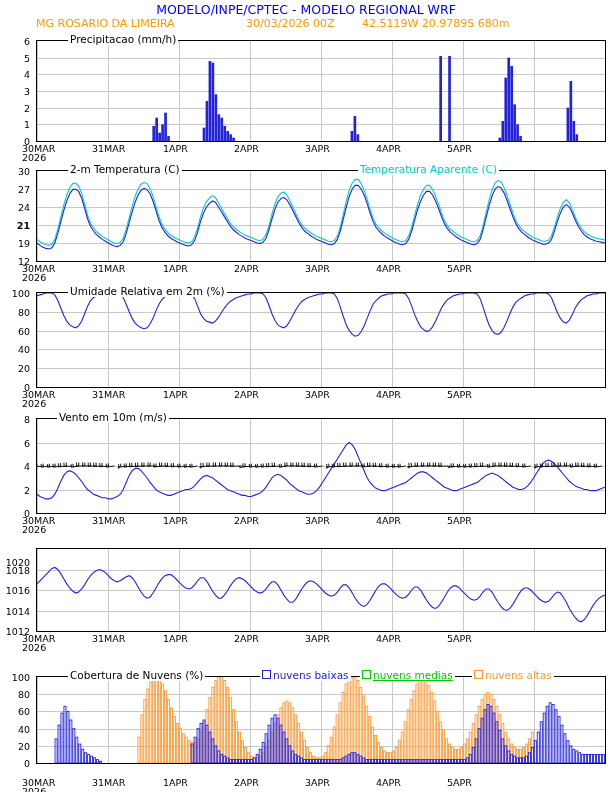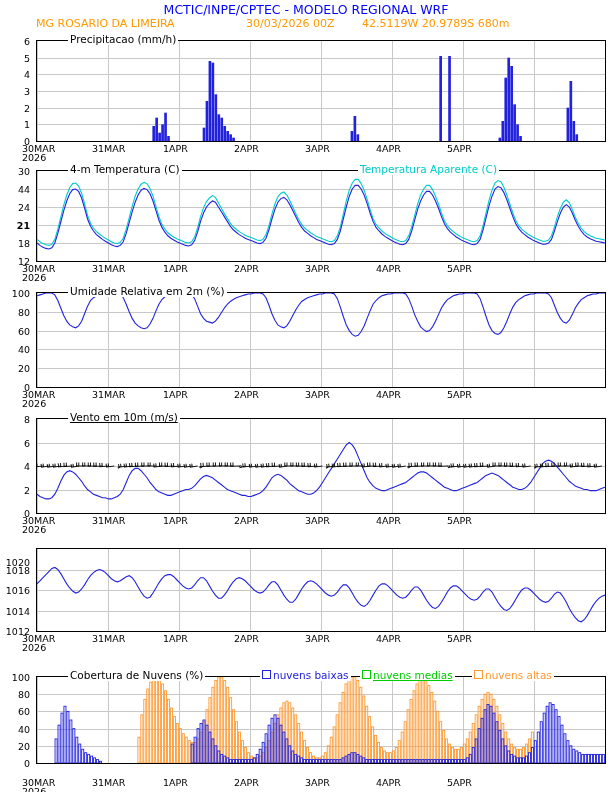--- a/index.html
+++ b/index.html
@@ -17,21 +17,21 @@
   .yaxis{position:absolute;width:34px;}
   .xlab{position:absolute;font-size:9.5px;color:#000;white-space:nowrap;}
   .xyear{position:absolute;font-size:9.5px;color:#000;white-space:nowrap;}
   svg{display:block;}
 </style>
 </head>
 <body>
 
 <div class="page">
 
-  <div class="hdr">MCTIC/INPE/CPTEC - MODELO REGIONAL WRF</div>
+  <div class="hdr">MODELO/INPE/CPTEC - MODELO REGIONAL WRF</div>
   <div class="sub left">MG ROSARIO DA LIMEIRA</div>
   <div class="sub mid">30/03/2026 00Z</div>
   <div class="sub right">42.5119W 20.9789S 680m</div>
 
   <div class="plotbox" style="left:36px;top:40px;width:570px;height:102px;">
     <svg id="p0" width="568" height="100" viewBox="0 0 568 100">
         <line x1="0.5" y1="0" x2="0.5" y2="100" stroke="#c8c8c8" stroke-width="1"></line>
         <line x1="71.5" y1="0" x2="71.5" y2="100" stroke="#c8c8c8" stroke-width="1"></line>
         <line x1="142.5" y1="0" x2="142.5" y2="100" stroke="#c8c8c8" stroke-width="1"></line>
         <line x1="213.5" y1="0" x2="213.5" y2="100" stroke="#c8c8c8" stroke-width="1"></line>
@@ -112,28 +112,28 @@
         <line x1="426.5" y1="0" x2="426.5" y2="90" stroke="#c8c8c8" stroke-width="1"></line>
         <line x1="497.5" y1="0" x2="497.5" y2="90" stroke="#c8c8c8" stroke-width="1"></line>
         <line x1="0" y1="72.5" x2="568" y2="72.5" stroke="#c8c8c8" stroke-width="1"></line>
         <line x1="0" y1="54.5" x2="568" y2="54.5" stroke="#c8c8c8" stroke-width="1"></line>
         <line x1="0" y1="36.5" x2="568" y2="36.5" stroke="#c8c8c8" stroke-width="1"></line>
         <line x1="0" y1="18.5" x2="568" y2="18.5" stroke="#c8c8c8" stroke-width="1"></line>
         <path d="M0.00,68.40 L2.97,70.80 L5.95,72.60 L8.92,73.80 L11.90,74.40 L14.87,73.20 L17.84,68.40 L20.82,58.20 L23.79,46.20 L26.76,34.20 L29.74,24.00 L32.71,16.80 L35.69,12.60 L38.66,12.00 L41.63,15.00 L44.61,22.20 L47.58,33.00 L50.55,44.40 L53.53,52.20 L56.50,57.00 L59.48,60.60 L62.45,63.00 L65.42,65.40 L68.40,67.20 L71.37,69.00 L74.35,70.80 L77.32,72.00 L80.29,72.60 L83.27,71.40 L86.24,67.20 L89.21,58.20 L92.19,46.80 L95.16,35.40 L98.14,25.20 L101.11,18.00 L104.08,13.20 L107.06,11.40 L110.03,12.60 L113.01,17.40 L115.98,25.20 L118.95,35.40 L121.93,45.60 L124.90,53.40 L127.87,58.20 L130.85,61.80 L133.82,64.20 L136.80,66.00 L139.77,67.80 L142.74,69.00 L145.72,70.20 L148.69,71.40 L151.66,72.00 L154.64,70.80 L157.61,66.00 L160.59,57.00 L163.56,45.60 L166.53,36.60 L169.51,30.60 L172.48,27.00 L175.46,24.60 L178.43,26.40 L181.40,31.80 L184.38,37.20 L187.35,42.60 L190.32,47.40 L193.30,52.20 L196.27,55.80 L199.25,58.20 L202.22,60.60 L205.19,62.40 L208.17,64.20 L211.14,65.40 L214.12,66.60 L217.09,67.80 L220.06,69.00 L223.04,69.60 L226.01,68.40 L228.98,63.60 L231.96,54.60 L234.93,43.20 L237.91,33.00 L240.88,25.80 L243.85,22.20 L246.83,21.00 L249.80,24.00 L252.77,29.40 L255.75,36.00 L258.72,42.60 L261.70,48.60 L264.67,53.40 L267.64,57.00 L270.62,59.40 L273.59,61.80 L276.57,63.60 L279.54,65.40 L282.51,66.60 L285.49,67.80 L288.46,69.00 L291.43,70.20 L294.41,70.80 L297.38,69.60 L300.36,64.80 L303.33,55.80 L306.30,43.20 L309.28,30.00 L312.25,19.20 L315.23,12.00 L318.20,8.40 L321.17,8.40 L324.15,12.60 L327.12,19.20 L330.09,28.20 L333.07,38.40 L336.04,47.40 L339.02,53.40 L341.99,57.00 L344.96,60.00 L347.94,62.40 L350.91,64.20 L353.88,66.00 L356.86,67.80 L359.83,69.00 L362.81,70.20 L365.78,70.80 L368.75,69.60 L371.73,64.80 L374.70,55.80 L377.68,44.40 L380.65,33.00 L383.62,24.00 L386.60,18.00 L389.57,14.40 L392.54,14.40 L395.52,18.60 L398.49,25.20 L401.47,33.00 L404.44,42.00 L407.41,49.80 L410.39,54.60 L413.36,58.20 L416.34,60.60 L419.31,63.00 L422.28,64.80 L425.26,66.60 L428.23,67.80 L431.20,69.00 L434.18,70.20 L437.15,70.80 L440.13,69.60 L443.10,64.80 L446.07,54.60 L449.05,42.00 L452.02,29.40 L454.99,19.20 L457.97,12.00 L460.94,9.60 L463.92,10.80 L466.89,16.20 L469.86,24.00 L472.84,33.00 L475.81,42.00 L478.79,49.80 L481.76,54.60 L484.73,58.20 L487.71,60.60 L490.68,63.00 L493.65,64.80 L496.63,66.60 L499.60,67.80 L502.58,69.00 L505.55,70.20 L508.52,70.20 L511.50,69.00 L514.47,64.80 L517.45,55.80 L520.42,45.60 L523.39,37.20 L526.37,31.20 L529.34,28.80 L532.31,31.80 L535.29,38.40 L538.26,46.20 L541.24,52.20 L544.21,57.00 L547.18,60.60 L550.16,63.00 L553.13,64.80 L556.10,66.00 L559.08,67.20 L562.05,67.80 L565.03,68.40 L568.00,69.00 " fill="none" stroke="#00cccc" stroke-width="1.1"></path>
         <path d="M0.00,72.00 L2.97,74.40 L5.95,76.20 L8.92,77.40 L11.90,78.00 L14.87,76.80 L17.84,72.00 L20.82,62.40 L23.79,51.00 L26.76,39.60 L29.74,30.00 L32.71,22.80 L35.69,18.60 L38.66,18.00 L41.63,20.40 L44.61,27.00 L47.58,37.20 L50.55,48.00 L53.53,55.20 L56.50,60.00 L59.48,63.60 L62.45,66.00 L65.42,68.40 L68.40,70.20 L71.37,72.00 L74.35,73.80 L77.32,75.00 L80.29,75.60 L83.27,74.40 L86.24,70.80 L89.21,62.40 L92.19,51.60 L95.16,40.80 L98.14,31.20 L101.11,24.00 L104.08,19.20 L107.06,17.40 L110.03,18.60 L113.01,22.80 L115.98,30.00 L118.95,39.60 L121.93,49.20 L124.90,56.40 L127.87,61.20 L130.85,64.80 L133.82,67.20 L136.80,69.00 L139.77,70.80 L142.74,72.00 L145.72,73.20 L148.69,74.40 L151.66,75.00 L154.64,73.80 L157.61,69.60 L160.59,61.20 L163.56,50.40 L166.53,42.00 L169.51,36.00 L172.48,32.40 L175.46,30.00 L178.43,31.20 L181.40,36.00 L184.38,40.80 L187.35,45.60 L190.32,50.40 L193.30,55.20 L196.27,58.80 L199.25,61.20 L202.22,63.60 L205.19,65.40 L208.17,67.20 L211.14,68.40 L214.12,69.60 L217.09,70.80 L220.06,72.00 L223.04,72.60 L226.01,71.40 L228.98,67.20 L231.96,58.80 L234.93,48.00 L237.91,38.40 L240.88,31.20 L243.85,27.60 L246.83,26.40 L249.80,28.80 L252.77,33.60 L255.75,39.60 L258.72,45.60 L261.70,51.60 L264.67,56.40 L267.64,60.00 L270.62,62.40 L273.59,64.80 L276.57,66.60 L279.54,68.40 L282.51,69.60 L285.49,70.80 L288.46,72.00 L291.43,73.20 L294.41,73.80 L297.38,72.60 L300.36,68.40 L303.33,60.00 L306.30,48.00 L309.28,36.00 L312.25,25.20 L315.23,18.00 L318.20,14.40 L321.17,14.40 L324.15,18.00 L327.12,24.00 L330.09,32.40 L333.07,42.00 L336.04,50.40 L339.02,56.40 L341.99,60.00 L344.96,63.00 L347.94,65.40 L350.91,67.20 L353.88,69.00 L356.86,70.80 L359.83,72.00 L362.81,73.20 L365.78,73.80 L368.75,72.60 L371.73,68.40 L374.70,60.00 L377.68,49.20 L380.65,38.40 L383.62,30.00 L386.60,24.00 L389.57,20.40 L392.54,20.40 L395.52,24.00 L398.49,30.00 L401.47,37.20 L404.44,45.60 L407.41,52.80 L410.39,57.60 L413.36,61.20 L416.34,63.60 L419.31,66.00 L422.28,67.80 L425.26,69.60 L428.23,70.80 L431.20,72.00 L434.18,73.20 L437.15,73.80 L440.13,72.60 L443.10,68.40 L446.07,58.80 L449.05,46.80 L452.02,34.80 L454.99,25.20 L457.97,18.00 L460.94,15.60 L463.92,16.80 L466.89,21.60 L469.86,28.80 L472.84,37.20 L475.81,45.60 L478.79,52.80 L481.76,57.60 L484.73,61.20 L487.71,63.60 L490.68,66.00 L493.65,67.80 L496.63,69.60 L499.60,70.80 L502.58,72.00 L505.55,73.20 L508.52,73.20 L511.50,72.00 L514.47,68.40 L517.45,60.00 L520.42,50.40 L523.39,42.00 L526.37,36.00 L529.34,33.60 L532.31,36.00 L535.29,42.00 L538.26,49.20 L541.24,55.20 L544.21,60.00 L547.18,63.60 L550.16,66.00 L553.13,67.80 L556.10,69.00 L559.08,70.20 L562.05,70.80 L565.03,71.40 L568.00,72.00 " fill="none" stroke="#2222dd" stroke-width="1.1"></path>
       </svg>
   </div>
-  <div class="ptitle" style="left:68px;top:163px;">4-m Temperatura (C)</div>
+  <div class="ptitle" style="left:68px;top:163px;">2-m Temperatura (C)</div>
   <div class="plegend" style="left:358px;top:163px;color:#00cccc;">Temperatura Aparente (C)</div>
   <div class="yaxis" style="left:0px;top:170px;height:92px;" id="y1">
       <div class="ylab" style="top: 91px; right: 4px;">12</div>
-      <div class="ylab" style="top: 73px; right: 4px;">18</div>
+      <div class="ylab" style="top: 73px; right: 4px;">19</div>
       <div class="ylab" style="top: 55px; right: 4px; font-weight: bold;">21</div>
       <div class="ylab" style="top: 37px; right: 4px;">24</div>
-      <div class="ylab" style="top: 19px; right: 4px;">44</div>
+      <div class="ylab" style="top: 19px; right: 4px;">27</div>
       <div class="ylab" style="top: 1px; right: 4px;">30</div>
     </div>
   <div class="xyear" style="left:22px;top:272px;">2026</div>
   <div id="x1">
       <div class="xlab" style="left: 22px; top: 263px;">30MAR</div>
       <div class="xlab" style="left: 92px; top: 263px;">31MAR</div>
       <div class="xlab" style="left: 163px; top: 263px;">1APR</div>
       <div class="xlab" style="left: 234px; top: 263px;">2APR</div>
       <div class="xlab" style="left: 305px; top: 263px;">3APR</div>
       <div class="xlab" style="left: 376px; top: 263px;">4APR</div>
@@ -661,21 +661,21 @@
           <line x1="551.01" y1="47.93" x2="550.60" y2="44.36" stroke="#000" stroke-width="0.9"></line>
           <line x1="553.22" y1="47.67" x2="552.81" y2="44.11" stroke="#000" stroke-width="0.9"></line>
         </g>
         <g>
           <line x1="565.03" y1="47.00" x2="557.26" y2="48.24" stroke="#000" stroke-width="0.9"></line>
           <line x1="557.65" y1="48.18" x2="557.13" y2="44.92" stroke="#000" stroke-width="0.9"></line>
           <line x1="559.67" y1="47.86" x2="559.15" y2="44.59" stroke="#000" stroke-width="0.9"></line>
         </g>
       </svg>
   </div>
-  <div class="ptitle" style="left:68px;top:411px;text-decoration:underline;">Vento em 10m (m/s)</div>
+  <div class="ptitle" style="left:57px;top:411px;">Vento em 10m (m/s)</div>
   <div class="yaxis" style="left:0px;top:418px;height:96px;" id="y3">
       <div class="ylab" style="top: 95px; right: 4px;">0</div>
       <div class="ylab" style="top: 71.5px; right: 4px;">2</div>
       <div class="ylab" style="top: 48px; right: 4px;">4</div>
       <div class="ylab" style="top: 24.5px; right: 4px;">6</div>
       <div class="ylab" style="top: 1px; right: 4px;">8</div>
     </div>
   <div class="xyear" style="left:22px;top:524px;">2026</div>
   <div id="x3">
       <div class="xlab" style="left: 22px; top: 515px;">30MAR</div>

